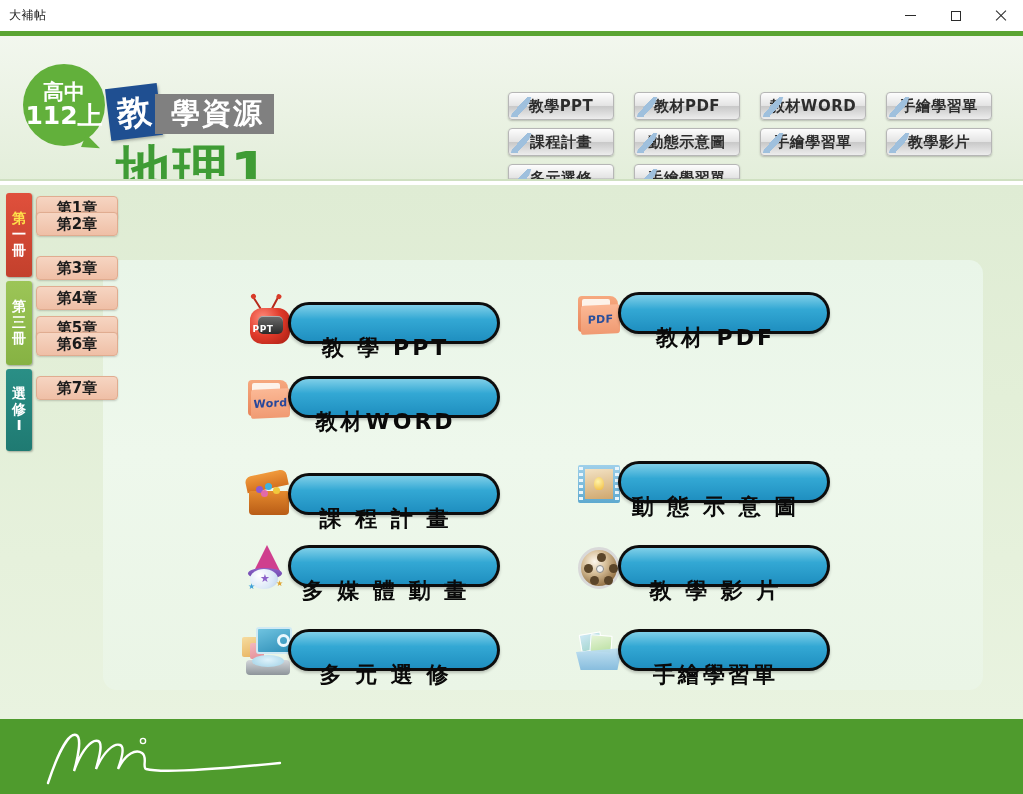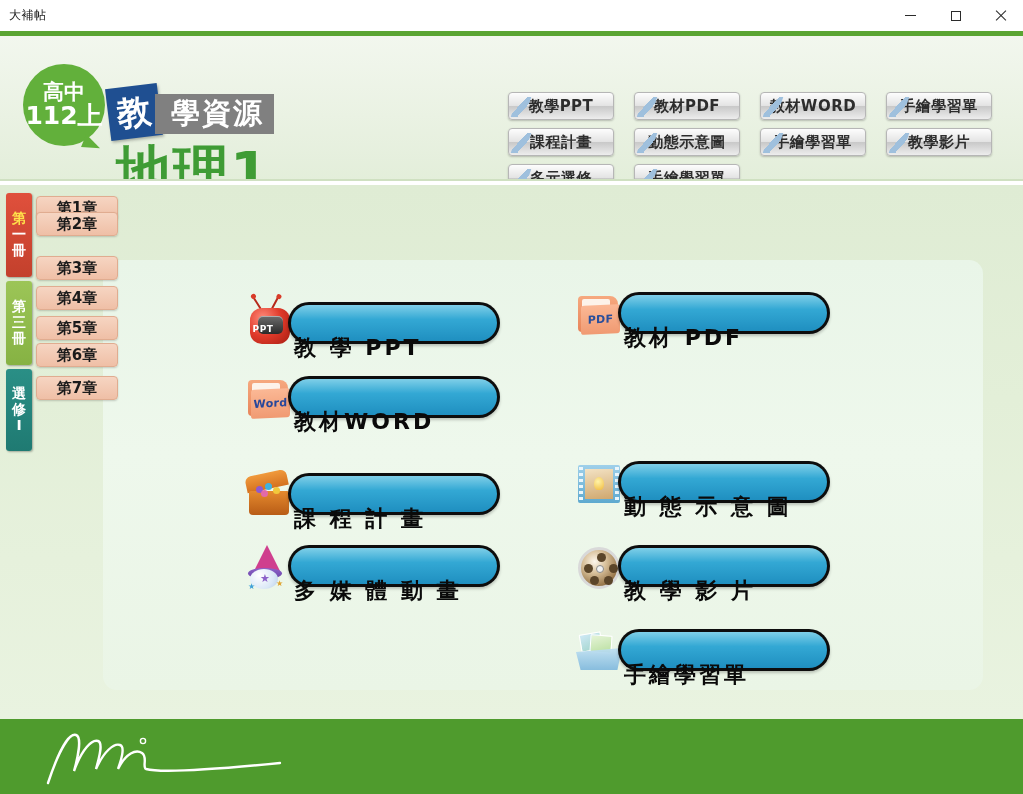--- a/index.html
+++ b/index.html
@@ -152,21 +152,21 @@
   }
   .pill-inner{
     position:absolute; left:3px; top:3px; right:3px; bottom:3px;
     border-radius:18px;
     background:linear-gradient(180deg,#7fcfe8 0%,#33a8d4 40%,#1f8fc0 100%);
   }
   .pill-face{
     position:absolute; left:3px; top:3px; right:20px; bottom:3px;
     border-radius:15px 3px 3px 15px;
     background:#fff;
-    display:flex; align-items:center; justify-content:flex-start;margin-top:40px;
+    display:flex; align-items:center; justify-content:center;margin-top:40px;
   }
   .pill-text{
     font-size:22px; font-weight:700; color:#0a0a0a; letter-spacing:3px;
     white-space:nowrap;
   }
   .m-icon{ position:absolute; left:0; top:0; width:56px; height:54px; }
 
   
   .ic-tv{ position:absolute; left:10px; top:10px; width:40px; height:36px;
           background:radial-gradient(circle at 32% 28%,#ff8a7a 0%,#e03a2a 48%,#a71d12 100%);
@@ -381,21 +381,21 @@
       <span class="vch">選</span>
       <span class="vch">修</span>
       <span class="vch">I</span>
     </div>
 
     <div class="chap-btn" style="top:11px">第1章</div>
     <div class="chap-btn" style="top:27px">第2章</div>
     <div class="chap-btn" style="top:71px">第3章</div>
     <div class="chap-btn" style="top:101px">第4章</div>
     <div class="chap-btn" style="top:131px">第5章</div>
-    <div class="chap-btn" style="top:158px">第6章</div>
+    <div class="chap-btn" style="top:147px">第6章</div>
     <div class="chap-btn" style="top:191px">第7章</div>
   </div>
 
   <div class="menu-grid">
 
     <div class="menu-item" style="left:240px; top:113px">
       <div class="m-icon">
         <div class="ant l"></div>
           <div class="ant r"></div>
         <div class="ic-tv"></div>
@@ -517,20 +517,41 @@
       </div>
       <div class="pill">
         <div class="pill-inner">
             <div class="pill-face">
           <span class="pill-text">教 學 影 片</span>
         </div>
           </div>
       </div>
     </div>
 
+    <div class="menu-item" style="left:240px; top:440px">
+      <div class="m-icon">
+        <div class="ic-holo">
+          <div class="card"></div>
+            <div class="card2"></div>
+          <div class="base"></div>
+            <div class="dish"></div>
+          <div class="screen">
+              <div class="ring"></div>
+              <div class="bars"></div>
+            </div>
+        </div>
+      </div>
+      <div class="pill">
+        <div class="pill-inner">
+            <div class="pill-face">
+          <span class="pill-text">多 元 選 修</span>
+        </div>
+          </div>
+      </div>
+    </div>
 
     <div class="menu-item" style="left:570px; top:440px">
       <div class="m-icon">
         <div class="ic-imgbox">
             <div class="ph p1"></div>
             <div class="ph p2"></div>
             <div class="tray"></div>
           </div>
       </div>
       <div class="pill">

